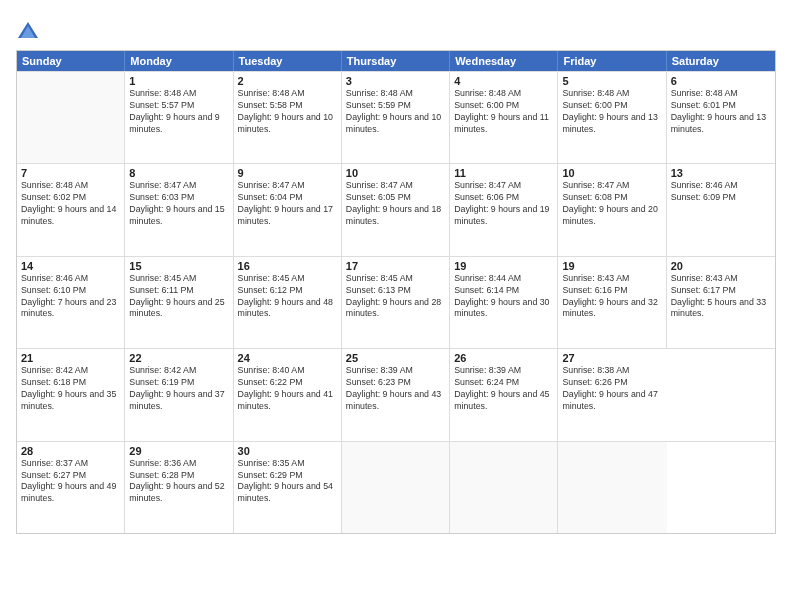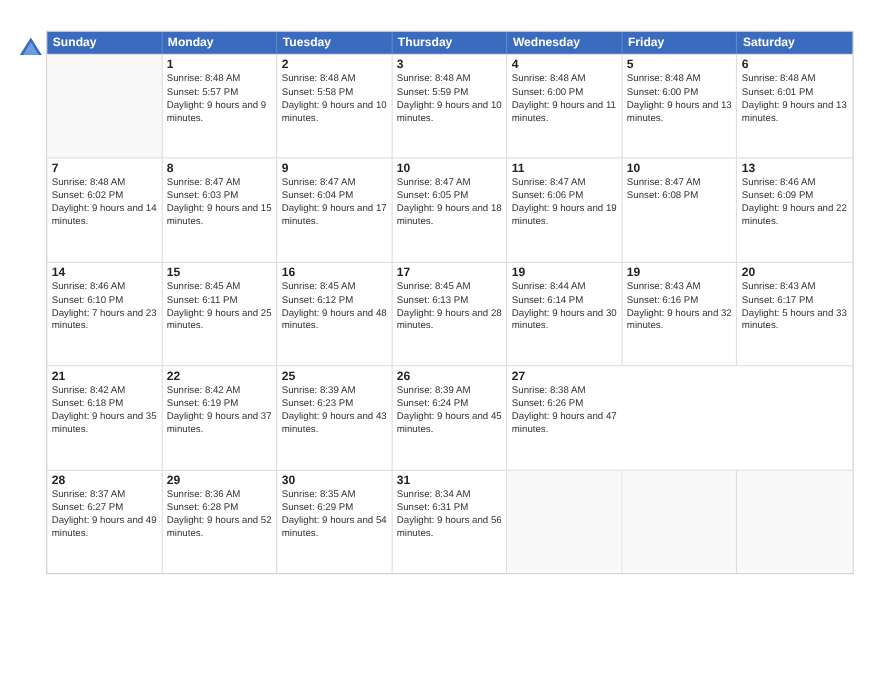--- a/index.html
+++ b/index.html
@@ -6,23 +6,23 @@
     body {
       width: 792px;
       height: 612px;
       font-family: Arial, sans-serif;
       background: #fff;
       overflow: hidden;
     }
     .page {
       width: 792px;
       height: 550px;
-      padding: 28px 16px;
-      display: flex;
-      flex-direction: row;
+      padding: 16px 16px;
+      display: flex;
+      flex-direction: column;
     }
     .header {
       display: flex;
       justify-content: space-between;
       align-items: flex-start;
       margin-bottom: 6px;
     }
     .logo {
       display: flex;
       align-items: center;
@@ -204,26 +204,26 @@
           <div class="cal-cell">
             <div class="day-num">11</div>
             <div class="cell-line">Sunrise: 8:47 AM</div>
             <div class="cell-line">Sunset: 6:06 PM</div>
             <div class="cell-line">Daylight: 9 hours and 19 minutes.</div>
           </div>
           <div class="cal-cell">
             <div class="day-num">10</div>
             <div class="cell-line">Sunrise: 8:47 AM</div>
             <div class="cell-line">Sunset: 6:08 PM</div>
+            <div class="cell-line">Daylight: 9 hours and 20 minutes.</div>
           </div>
           <div class="cal-cell">
             <div class="day-num">13</div>
             <div class="cell-line">Sunrise: 8:46 AM</div>
             <div class="cell-line">Sunset: 6:09 PM</div>
-            <div class="cell-line">Daylight: 9 hours and 22 minutes.</div>
           </div>
         </div>
         <div class="cal-row">
           <div class="cal-cell">
             <div class="day-num">14</div>
             <div class="cell-line">Sunrise: 8:46 AM</div>
             <div class="cell-line">Sunset: 6:10 PM</div>
             <div class="cell-line">Daylight: 7 hours and 23 minutes.</div>
           </div>
           <div class="cal-cell">
@@ -270,20 +270,26 @@
             <div class="cell-line">Sunset: 6:18 PM</div>
             <div class="cell-line">Daylight: 9 hours and 35 minutes.</div>
           </div>
           <div class="cal-cell">
             <div class="day-num">22</div>
             <div class="cell-line">Sunrise: 8:42 AM</div>
             <div class="cell-line">Sunset: 6:19 PM</div>
             <div class="cell-line">Daylight: 9 hours and 37 minutes.</div>
           </div>
           <div class="cal-cell">
+            <div class="day-num">24</div>
+            <div class="cell-line">Sunrise: 8:40 AM</div>
+            <div class="cell-line">Sunset: 6:22 PM</div>
+            <div class="cell-line">Daylight: 9 hours and 41 minutes.</div>
+          </div>
+          <div class="cal-cell">
             <div class="day-num">25</div>
             <div class="cell-line">Sunrise: 8:39 AM</div>
             <div class="cell-line">Sunset: 6:23 PM</div>
             <div class="cell-line">Daylight: 9 hours and 43 minutes.</div>
           </div>
           <div class="cal-cell">
             <div class="day-num">26</div>
             <div class="cell-line">Sunrise: 8:39 AM</div>
             <div class="cell-line">Sunset: 6:24 PM</div>
             <div class="cell-line">Daylight: 9 hours and 45 minutes.</div>
@@ -306,26 +312,20 @@
             <div class="day-num">29</div>
             <div class="cell-line">Sunrise: 8:36 AM</div>
             <div class="cell-line">Sunset: 6:28 PM</div>
             <div class="cell-line">Daylight: 9 hours and 52 minutes.</div>
           </div>
           <div class="cal-cell">
             <div class="day-num">30</div>
             <div class="cell-line">Sunrise: 8:35 AM</div>
             <div class="cell-line">Sunset: 6:29 PM</div>
             <div class="cell-line">Daylight: 9 hours and 54 minutes.</div>
-          </div>
-          <div class="cal-cell">
-            <div class="day-num">31</div>
-            <div class="cell-line">Sunrise: 8:34 AM</div>
-            <div class="cell-line">Sunset: 6:31 PM</div>
-            <div class="cell-line">Daylight: 9 hours and 56 minutes.</div>
           </div>
           <div class="cal-cell empty"></div>
           <div class="cal-cell empty"></div>
           <div class="cal-cell empty"></div>
         </div>
       </div>
   </div>
 </div>
 
 </body></html>

